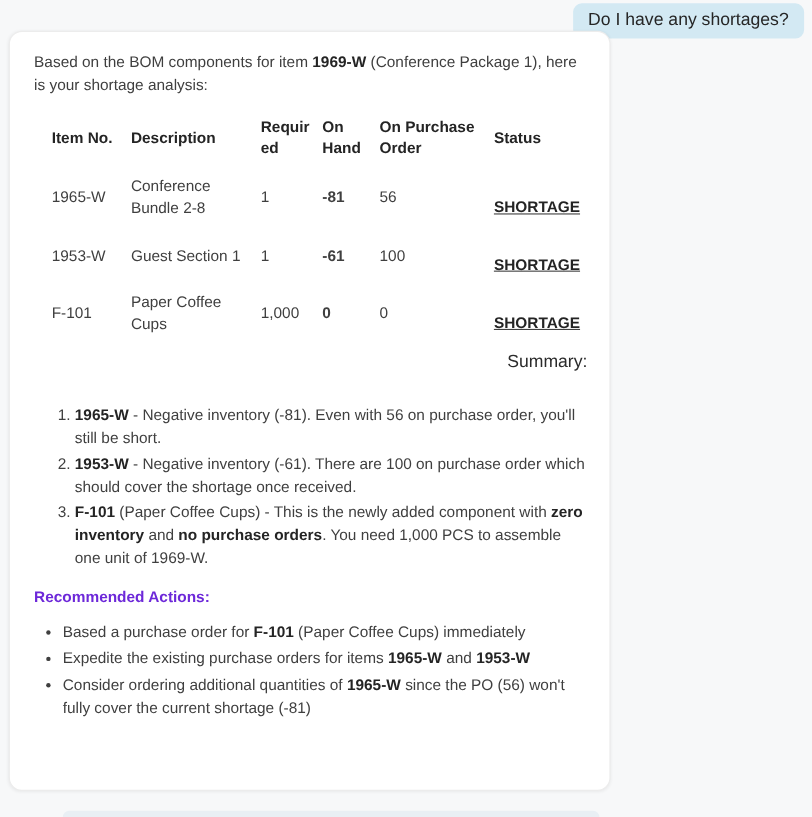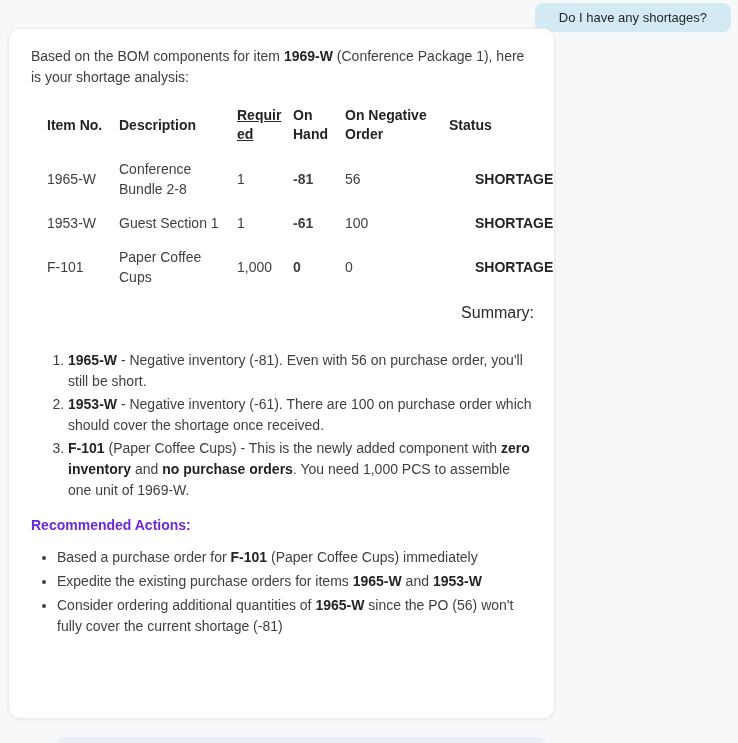--- a/index.html
+++ b/index.html
@@ -10,22 +10,22 @@
     color:#3f3f3f;
     position:relative;
     overflow:hidden;
     font-size:14px;
   }
 
   
   .user-bubble {
     position:absolute; top:3px; right:7px;
     background:#d3e9f3; color:#262626;
-    padding:7px 24px; border-radius:8px;
-    font-size:13px;
+    padding:7px 14px; border-radius:8px;
+    font-size:16px;
   }
 
   
   .card {
     position:absolute; top:28px; left:8px;
     width:547px; height:691px;
     background:#ffffff;
     border:1px solid #ececec;
     border-radius:12px;
     box-shadow:0 1px 3px rgba(0,0,0,0.06);
@@ -47,25 +47,25 @@
   table.shortage-table td {
     vertical-align:middle; line-height:20px;
     padding:7px 4px 7px 0; color:#3f3f3f;
   }
   col.c-item { width:72px; }
   col.c-desc { width:118px; }
   col.c-req  { width:56px; }
   col.c-hand { width:52px; }
   col.c-po   { width:104px; }
   col.c-status { width:103px; }
-  .th-required { word-break:break-all;text-decoration:underline; }
+  .th-required { word-break:break-all; }
   .cell-item { word-break:break-word; }
 
   
-  .status-stack { display:flex; flex-direction:row; align-items:flex-start; }
+  .status-stack { display:flex; flex-direction:column; align-items:flex-start;text-decoration:underline; }
   .warn-wrap { margin-left:26px; position:relative; width:17px; height:15px; margin-bottom:2px; }
   .warn-tri {
     width:17px; height:15px; background:#f2a73b;
     clip-path:polygon(50% 0, 100% 100%, 0 100%);
   }
   .warn-tri::after {
     content:"!"; position:absolute; left:0; right:0; bottom:0;
     text-align:center; font-size:10px; font-weight:bold; color:#6b4a00;
     line-height:14px;
   }
@@ -111,21 +111,21 @@
       <col class="c-hand">
         <col class="c-po">
         <col class="c-status">
     </colgroup>
     <thead>
       <tr>
         <th>Item No.</th>
         <th>Description</th>
         <th class="th-required">Required</th>
         <th>On Hand</th>
-        <th>On Negative Order</th>
+        <th>On Purchase Order</th>
         <th>Status</th>
       </tr>
     </thead>
     <tbody>
       <tr>
         <td class="cell-item">1965-W</td>
         <td>Conference Bundle 2-8</td>
         <td>1</td>
         <td class="b">-81</td>
         <td>56</td>

